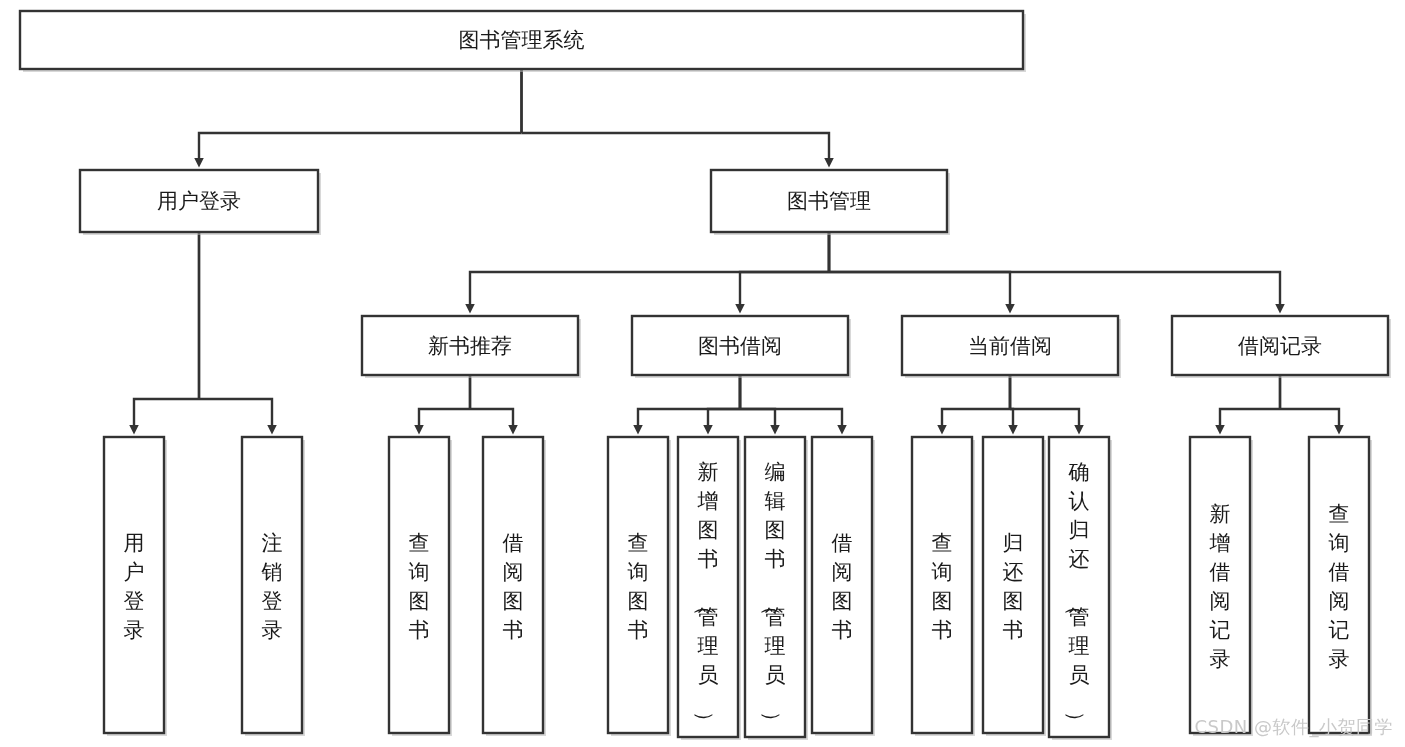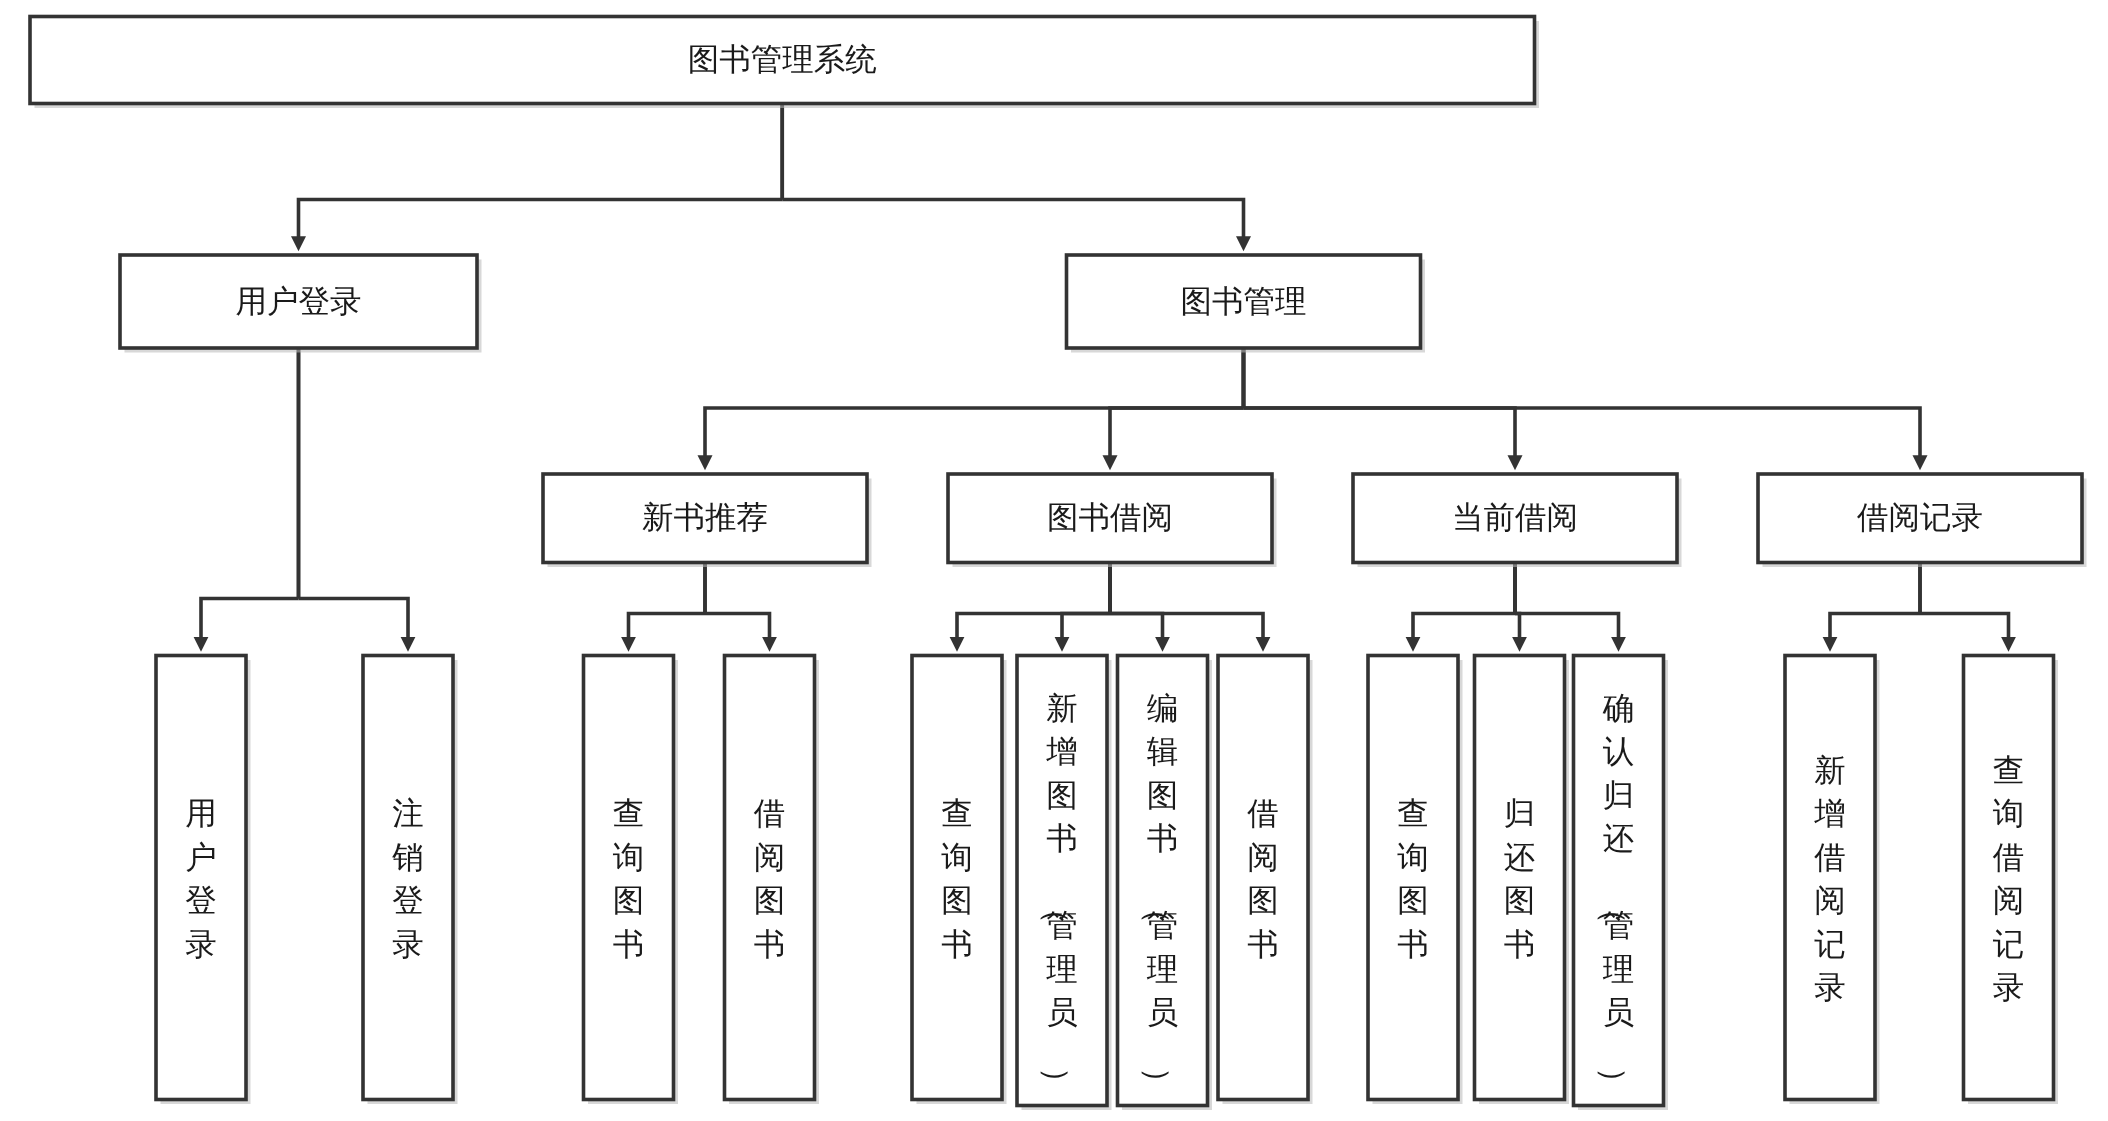--- a/index.html
+++ b/index.html
@@ -254,13 +254,14 @@
           <text class="node-label-v" x="1220" y="520.62"><tspan x="1220" dy="0">新</tspan><tspan x="1220" dy="29">增</tspan><tspan x="1220" dy="29">借</tspan><tspan x="1220" dy="29">阅</tspan><tspan x="1220" dy="29">记</tspan><tspan x="1220" dy="29">录</tspan></text>
         </g>
         <g>
           <rect class="node-shadow" x="1312" y="440" width="60" height="296"></rect>
           <rect class="node-box" x="1309" y="437" width="60" height="296"></rect>
           <text class="node-label-v" x="1339" y="520.62"><tspan x="1339" dy="0">查</tspan><tspan x="1339" dy="29">询</tspan><tspan x="1339" dy="29">借</tspan><tspan x="1339" dy="29">阅</tspan><tspan x="1339" dy="29">记</tspan><tspan x="1339" dy="29">录</tspan></text>
         </g>
       </g>
   </svg>
 
+  <div class="watermark">CSDN @软件_小贺同学</div>
 </div>
 
 </body></html>

